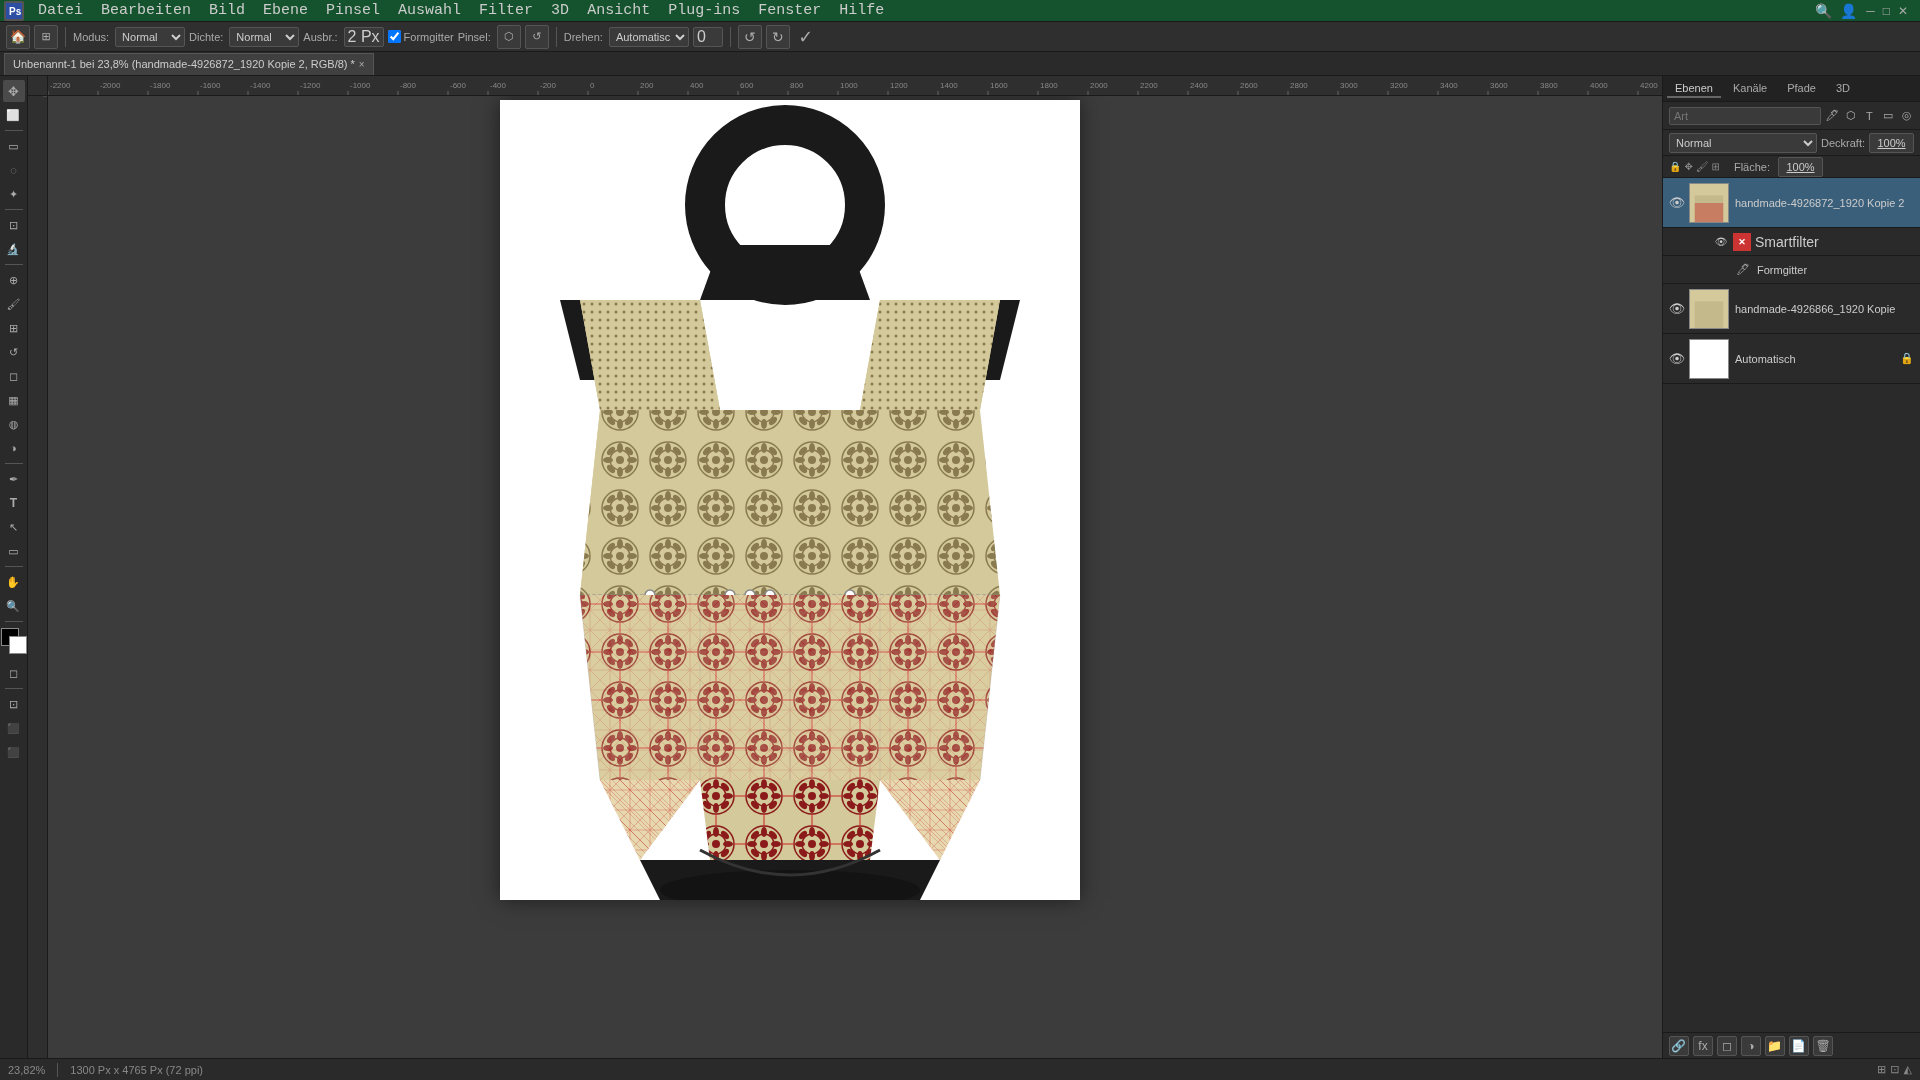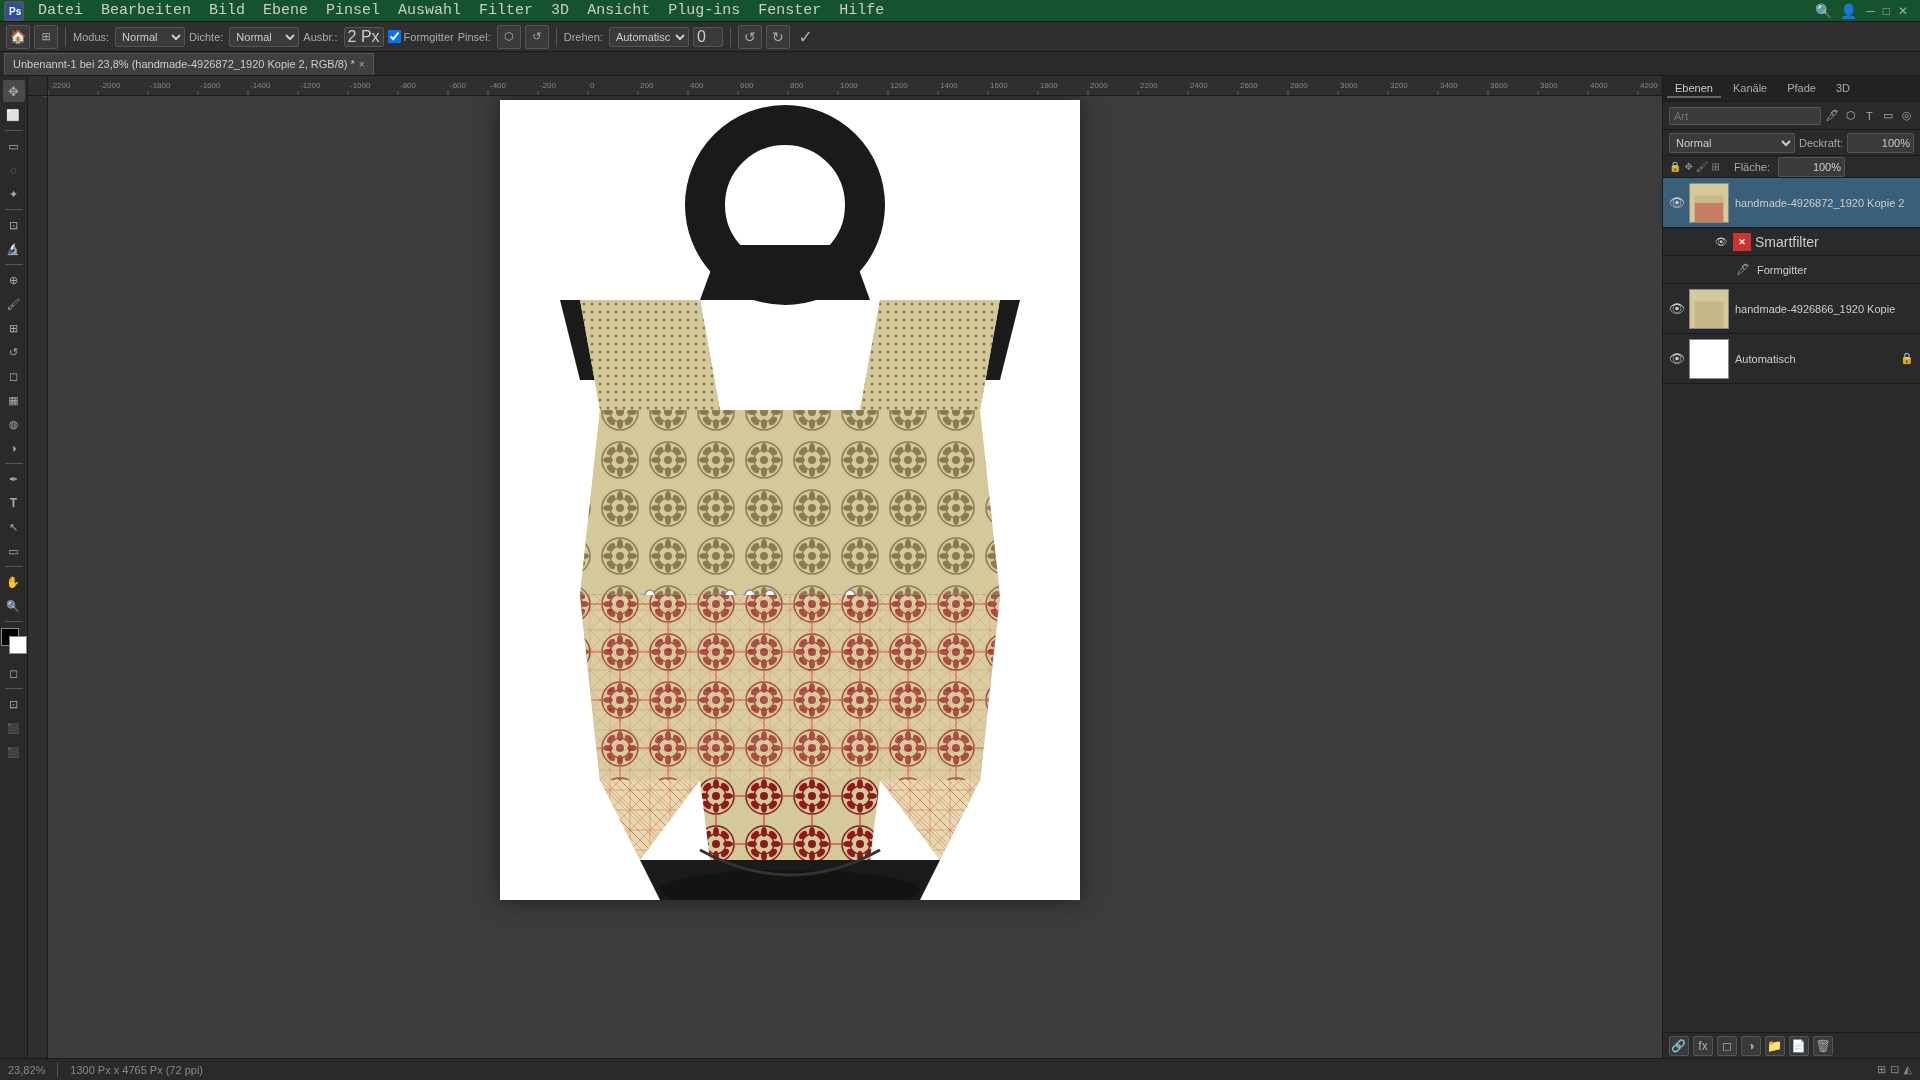--- a/index.html
+++ b/index.html
@@ -47,21 +47,21 @@
     .panel-tab { padding: 2px 8px; font-size: 11px; color: #aaa; cursor: pointer; border-bottom: 2px solid transparent; }
     .panel-tab.active { color: #ccc; border-bottom: 2px solid #666; }
     #panel-toolbar { display: flex; align-items: center; height: 28px; padding: 0 6px; gap: 4px; border-bottom: 1px solid #1a1a1a; }
     .panel-search { flex: 1; height: 18px; background: #3a3a3a; border: 1px solid #555; color: #ccc; font-size: 11px; padding: 0 4px; border-radius: 2px; }
     .panel-icon-btn { width: 18px; height: 18px; display: flex; align-items: center; justify-content: center; cursor: pointer; font-size: 11px; color: #aaa; }
 
     
     #layer-controls { display: flex; align-items: center; height: 26px; padding: 0 6px; gap: 4px; border-bottom: 1px solid #1a1a1a; }
     .layer-mode-select { flex: 1; height: 20px; background: #3a3a3a; border: 1px solid #555; color: #ccc; font-size: 11px; padding: 0 2px; border-radius: 2px; }
     .layer-opacity-label { font-size: 11px; color: #aaa; }
-    .layer-opacity-input { width: 67px; height: 20px; background: #3a3a3a; border: 1px solid #555; color: #ccc; font-size: 11px; padding: 0 3px; border-radius: 2px; text-align: right; }
+    .layer-opacity-input { width: 45px; height: 20px; background: #3a3a3a; border: 1px solid #555; color: #ccc; font-size: 11px; padding: 0 3px; border-radius: 2px; text-align: center; text-decoration: underline; }
 
     #layer-fill-row { display: flex; align-items: center; height: 22px; padding: 0 6px; gap: 4px; border-bottom: 1px solid #1a1a1a; }
     .fill-label { font-size: 11px; color: #aaa; }
 
     #layers-list { flex: 1; overflow-y: auto; }
     .layer-item { display: flex; align-items: center; height: 50px; padding: 0 6px; border-bottom: 1px solid #1a1a1a; cursor: pointer; position: relative; }
     .layer-item.selected { background: #3a5f7a; }
     .layer-visibility { width: 16px; height: 16px; display: flex; align-items: center; justify-content: center; cursor: pointer; font-size: 13px; margin-right: 4px; }
     .layer-thumb { width: 40px; height: 40px; background: #555; border: 1px solid #666; margin-right: 6px; display: flex; align-items: center; justify-content: center; font-size: 9px; overflow: hidden; flex-shrink: 0; }
     .layer-info { flex: 1; display: flex; flex-direction: column; justify-content: center; }

